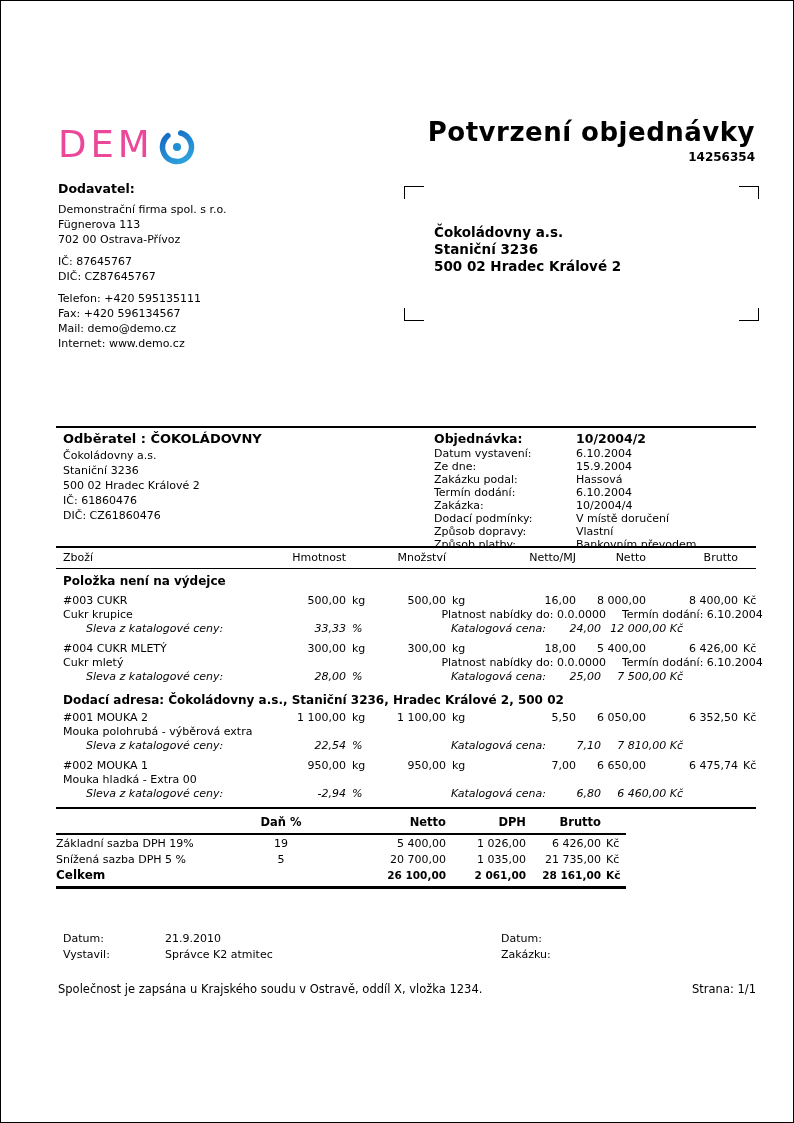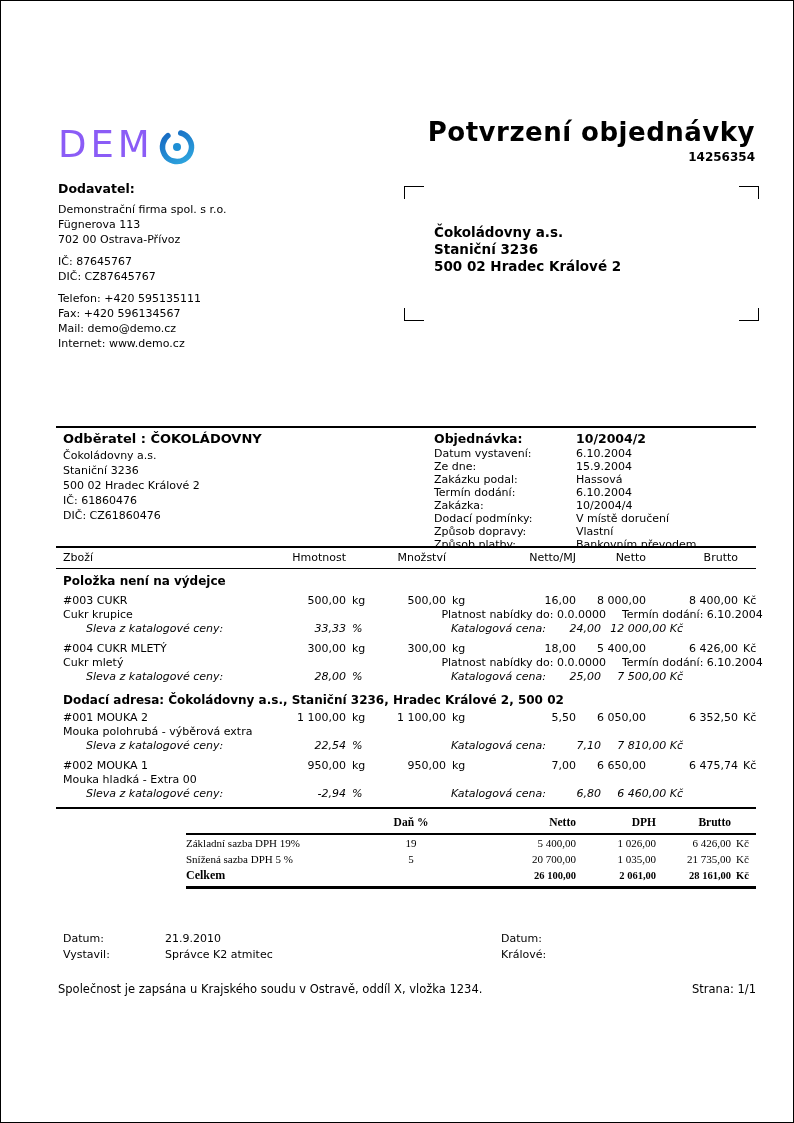--- a/index.html
+++ b/index.html
@@ -10,21 +10,21 @@
     margin:0 auto;
     background:#fff;
     border:1px solid #000;
     font-family:"DejaVu Sans","Liberation Sans",sans-serif;
     font-size:11px; color:#000;
     overflow:hidden;
   }
 
   
   .logo { position:absolute; left:57px; top:120px; display:flex; align-items:center; }
-  .logo-text { font-size:37px; letter-spacing:4px; color:#8b5cf6; line-height:42px; }
+  .logo-text { font-size:37px; letter-spacing:4px; color:#ec4899; line-height:42px; }
   .logo-o { margin-left:2px; margin-top:3px; }
 
   
   .title-block { position:absolute; right:38px; top:116px; text-align:right; }
   .doc-title { font-size:26px; font-weight:bold; letter-spacing:0.5px; }
   .doc-number { font-size:12px; font-weight:bold; margin-top:3px; }
 
   
   .supplier { position:absolute; left:57px; top:180px; width:260px; line-height:15px; }
   .supplier-label { font-weight:bold; font-size:12.5px; margin-bottom:6px; }
@@ -78,21 +78,21 @@
   .d-label { width:230px; padding-left:30px; }
   .d-value { width:60px; text-align:right; }
   .d-unit { width:30px; padding-left:6px; }
   .d-cat-label { width:170px; text-align:right; }
   .d-cat-price { width:55px; text-align:right; }
   .d-cat-total { width:82px; text-align:right; }
 
   .items-end { border-bottom:2px solid #000; }
 
   
-  .tax-table { margin-left:130px; width:570px; margin-top:6px;font-family:Liberation Serif, serif; }
+  .tax-table { width:570px; margin-top:6px; }
   .tax-header { display:flex; font-weight:bold; font-size:11.5px; border-bottom:2px solid #000; padding-bottom:4px; line-height:14px; }
   .t-label { width:175px; }
   .t-rate { width:100px; text-align:center; }
   .t-netto { width:115px; text-align:right; }
   .t-dph { width:80px; text-align:right; }
   .t-brutto { width:75px; text-align:right; }
   .t-cur { width:25px; padding-left:5px; }
   .tax-row { display:flex; line-height:15px; padding-top:1px; }
   .tax-row.total { font-weight:bold; font-size:10.5px; border-bottom:3px solid #000; padding-bottom:3px; }
   .tax-row.total .t-label { font-size:12px; }
@@ -379,21 +379,21 @@
       <div class="sig-row">
         <span class="sig-label">Vystavil:</span>
         <span>Správce K2 atmitec</span>
       </div>
     </div>
     <div class="sig-col">
       <div class="sig-row">
         <span class="sig-label">Datum:</span>
       </div>
       <div class="sig-row">
-        <span class="sig-label">Králové:</span>
+        <span class="sig-label">Zakázku:</span>
       </div>
     </div>
   </div>
 
   <div class="footer">
     <span>Společnost je zapsána u Krajského soudu v Ostravě, oddíl X, vložka 1234.</span>
     <span>Strana: 1/1</span>
   </div>
 
 </div>

